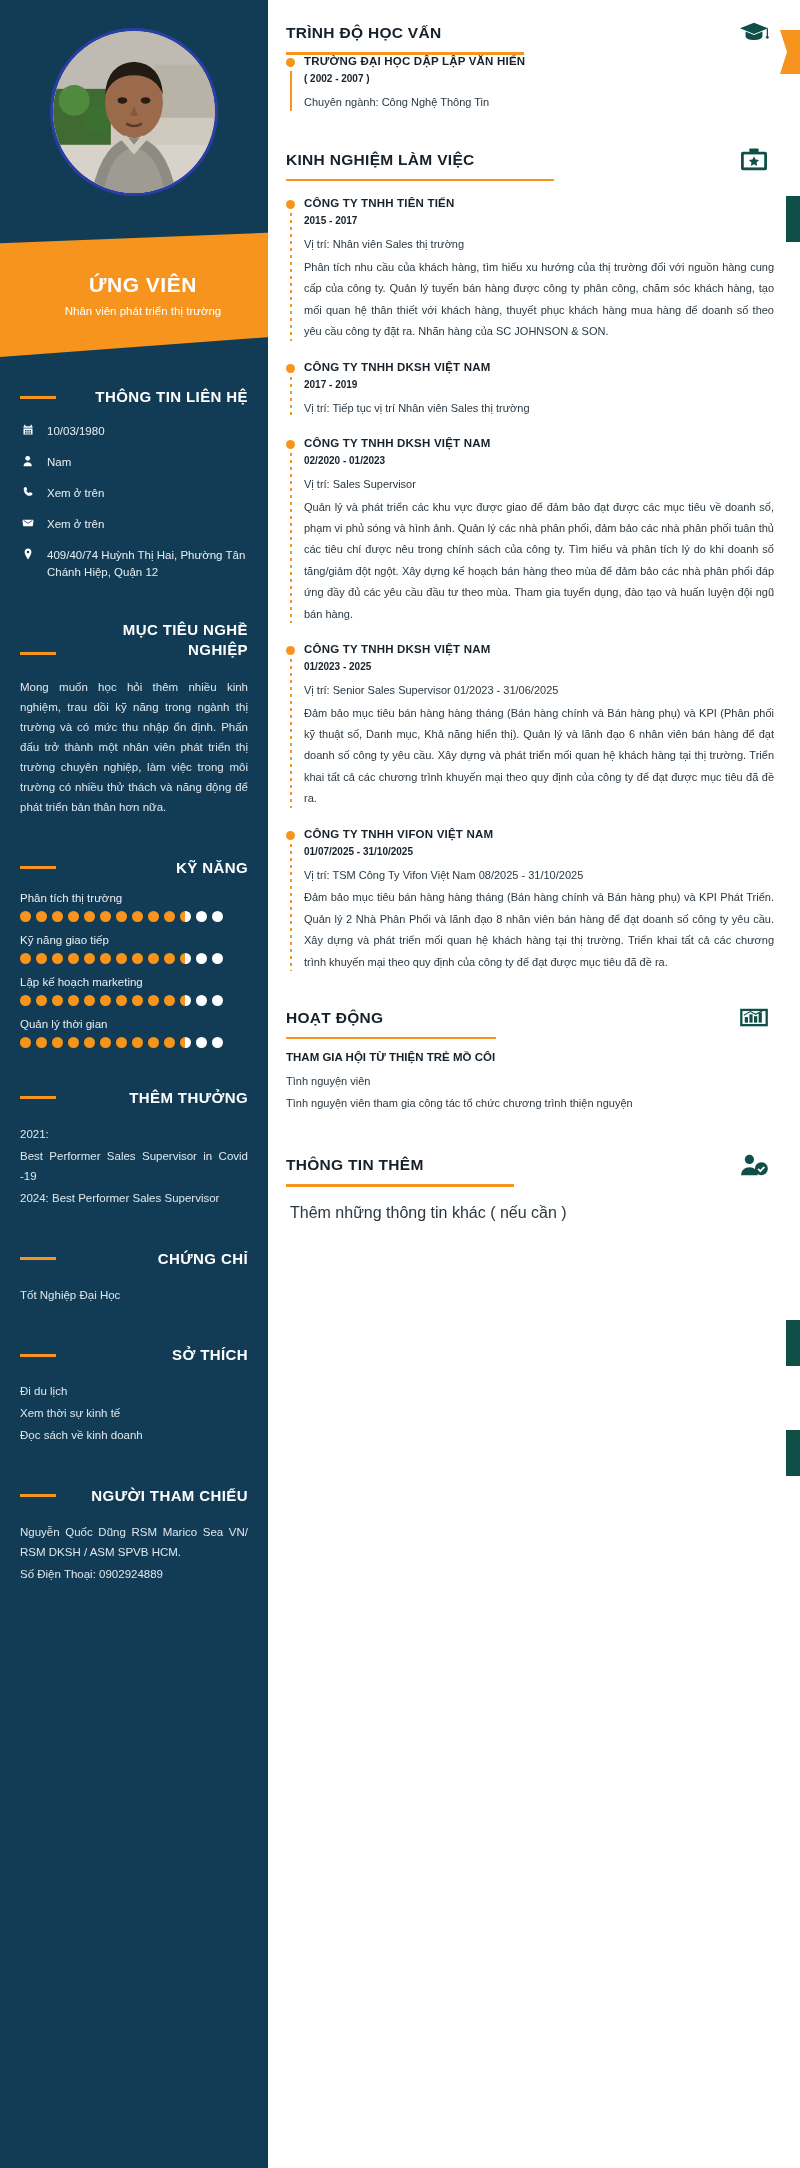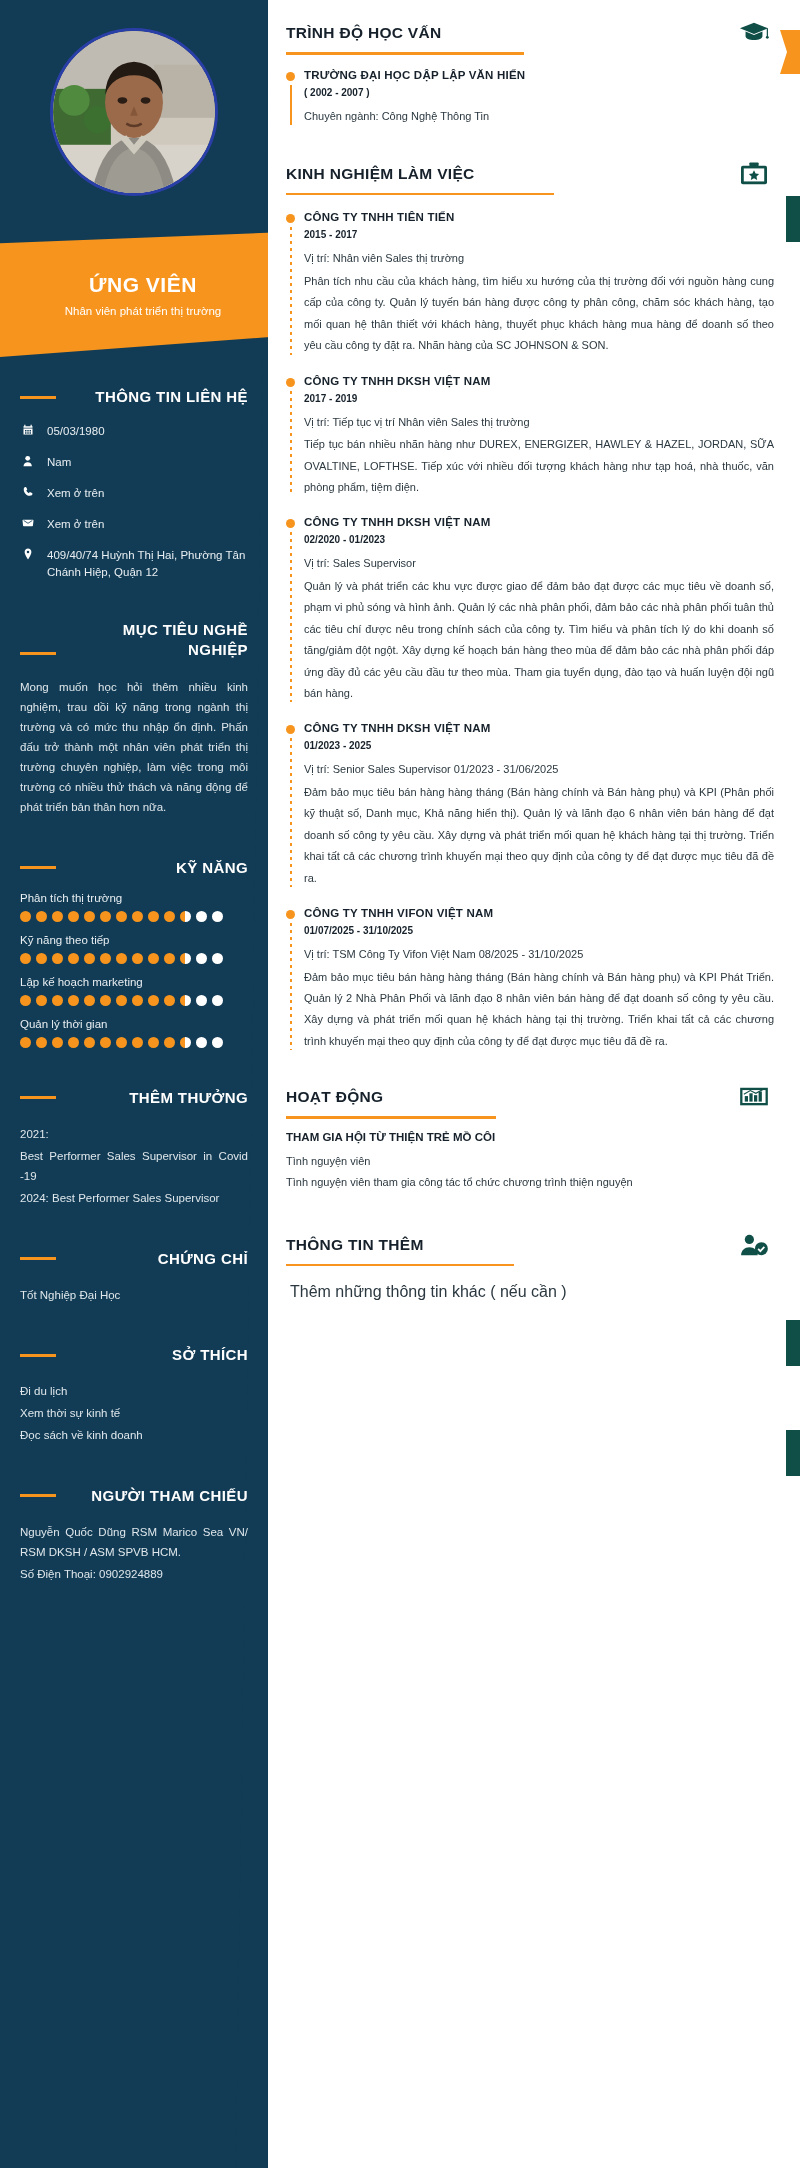--- a/index.html
+++ b/index.html
@@ -167,21 +167,21 @@
   }
   .rsec-underline {
     height: 2.5px; background: #f7941d; flex: 1 1 auto; margin-top: 10px;
     max-width: 250px;
   }
   .rsec-icon { width: 40px; height: 34px; flex: 0 0 40px; display:flex; align-items:center; justify-content:center; }
   .rsec-icon svg { display:block; }
   .rsec-spacer { flex: 1 1 auto; }
 
   
-  .entry { position: relative; padding-left: 26px; margin-top: 14px; }
+  .entry { position: relative; padding-left: 26px; }
   .entry-bullet {
     position: absolute; left: 8px; top: 3px;
     width: 9px; height: 9px; border-radius: 50%; background: #f7941d;
   }
   .entry-line {
     position: absolute; left: 11.5px; top: 16px; bottom: 2px;
     width: 2px;
     background-image: linear-gradient(to bottom, #f7941d 48%, transparent 48%);
     background-size: 2px 7px;
     background-repeat: repeat-y;
@@ -256,21 +256,21 @@
         </div>
         <div class="contact-list">
           <div class="contact-row">
             <span class="c-ico">
               <svg width="12" height="12" viewBox="0 0 16 16">
                   <path d="M2 3h12v2H2zM2 6h12v8H2zm2 2v2h2V8zm3 0v2h2V8zm3 0v2h2V8zM4 11v2h2v-2zm3 0v2h2v-2zm3 0v2h2v-2z"></path>
                   <rect x="3" y="1" width="1.6" height="3"></rect>
                   <rect x="11.4" y="1" width="1.6" height="3"></rect>
                 </svg>
             </span>
-            <span class="c-txt">05/03/1980</span>
+            <span class="c-txt">10/03/1980</span>
           </div>
           <div class="contact-row">
             <span class="c-ico">
               <svg width="12" height="12" viewBox="0 0 16 16">
                   <circle cx="7.6" cy="4.4" r="3.2"></circle>
                   <path d="M2 15c0-3.2 2.5-5.4 5.6-5.4S13.2 11.8 13.2 15z"></path>
                 </svg>
             </span>
             <span class="c-txt">Nam</span>
           </div>
@@ -332,21 +332,21 @@
                 <span class="dot full"></span>
                 <span class="dot full"></span>
                 <span class="dot full"></span>
                 <span class="dot full"></span>
                 <span class="dot half"></span>
                 <span class="dot"></span>
                 <span class="dot"></span>
               </div>
             </div>
             <div class="skill">
-              <div class="skill-name">Kỹ năng theo tiếp</div>
+              <div class="skill-name">Kỹ năng giao tiếp</div>
               <div class="dots">
                 <span class="dot full"></span>
                 <span class="dot full"></span>
                 <span class="dot full"></span>
                 <span class="dot full"></span>
                 <span class="dot full"></span>
                 <span class="dot full"></span>
                 <span class="dot full"></span>
                 <span class="dot full"></span>
                 <span class="dot full"></span>
@@ -512,21 +512,20 @@
       <div class="entry" style="margin-top:18px;">
         <span class="entry-bullet"></span>
         <span class="entry-line"></span>
         <div class="entry-title">CÔNG TY TNHH DKSH VIỆT NAM</div>
         <div class="entry-date">2017 - 2019</div>
         <div class="entry-body">
           <div class="pos">
             <span>Vị trí:</span>
             <span>Tiếp tục vị trí Nhân viên Sales thị trường</span>
           </div>
-          <div>Tiếp tục bán nhiều nhãn hàng như DUREX, ENERGIZER, HAWLEY &amp; HAZEL, JORDAN, SỮA OVALTINE, LOFTHSE. Tiếp xúc với nhiều đối tượng khách hàng như tạp hoá, nhà thuốc, văn phòng phẩm, tiệm điện.</div>
         </div>
       </div>
 
       <div class="entry" style="margin-top:18px;">
         <span class="entry-bullet"></span>
         <span class="entry-line"></span>
         <div class="entry-title">CÔNG TY TNHH DKSH VIỆT NAM</div>
         <div class="entry-date">02/2020 - 01/2023</div>
         <div class="entry-body">
           <div class="pos">

